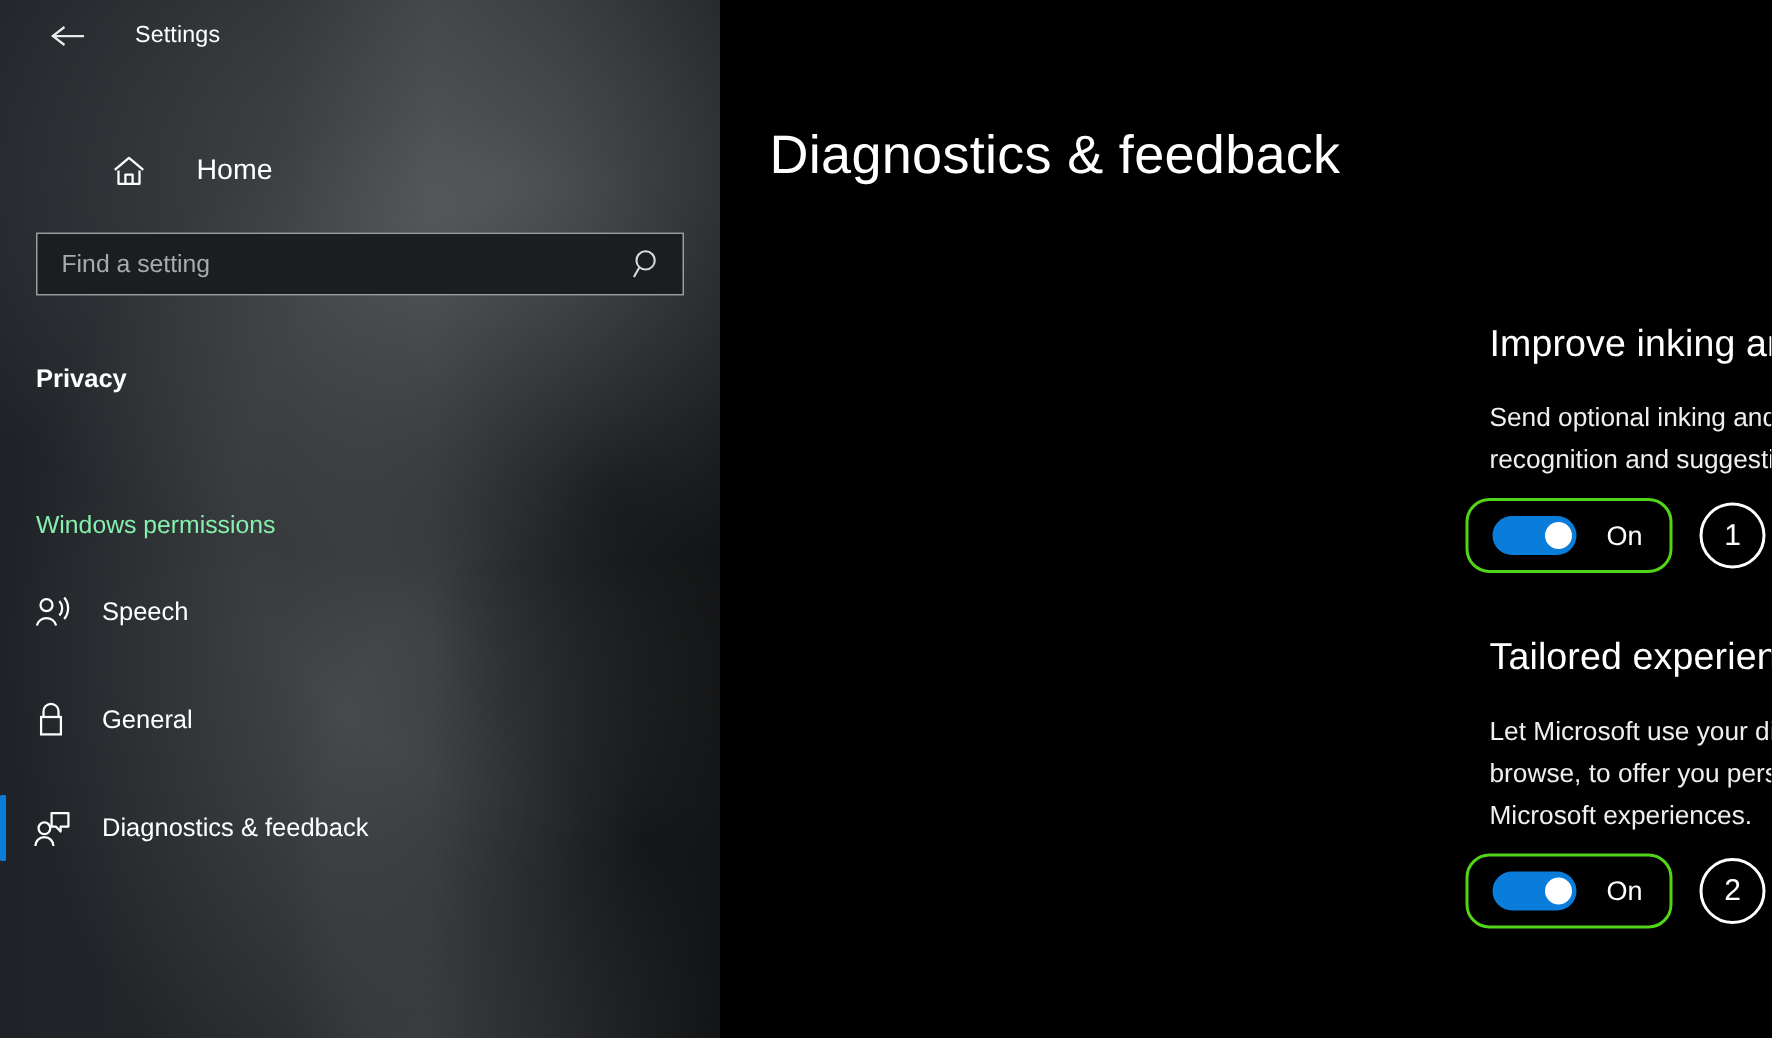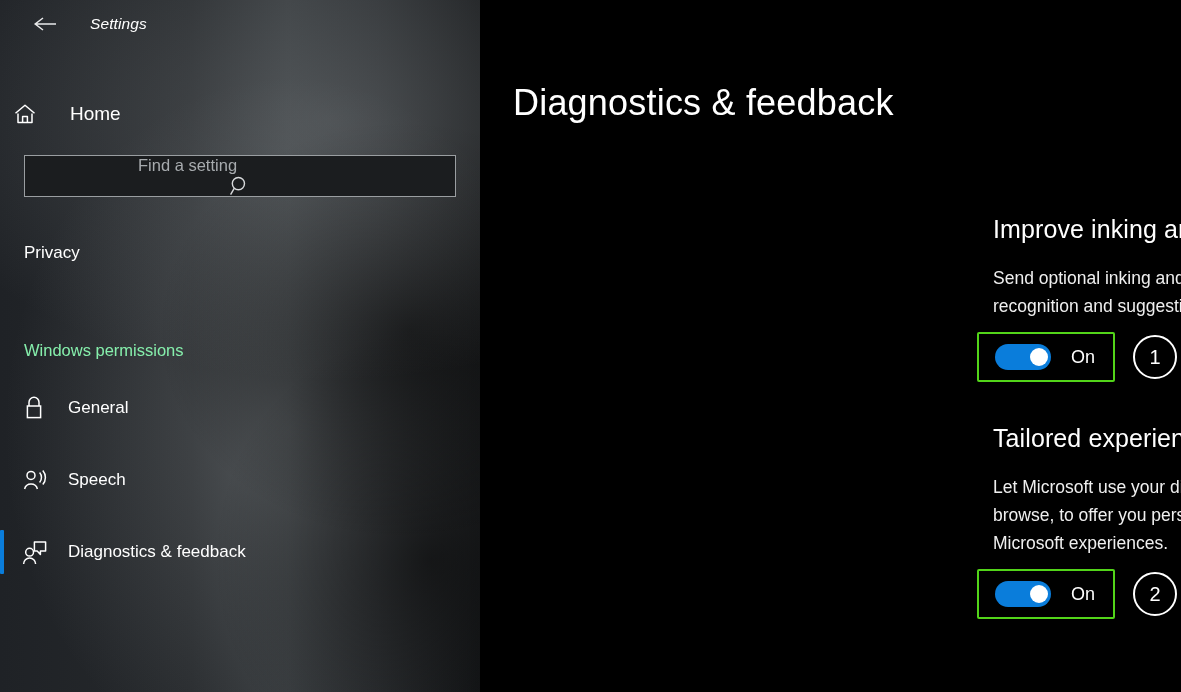--- a/index.html
+++ b/index.html
@@ -29,36 +29,36 @@
       linear-gradient(90deg, #1f2226 0%, #26292c 40%, #34383b 60%, #2a2d30 78%, #17191b 100%),
       linear-gradient(180deg, #2b3330 0%, #24272a 18%, #222528 100%);
     filter:blur(0.4px);
     pointer-events:none;
   }
   .sidebar-inner { position:relative; z-index:2; width:100%; height:100%; }
 
   .titlebar { display:flex; align-items:center; height:48px; padding-left:22px; }
   .back-btn { width:46px; height:32px; display:flex; align-items:center; justify-content:center; }
   .back-btn svg { display:block; }
-  .win-title { font-size:15.5px; color:#fff; margin-left:22px; letter-spacing:.1px;font-style:italic; }
-
-  .home-row { display:flex; align-items:center; height:42px; margin-top:45px; padding-left:13px; }
+  .win-title { font-size:15.5px; color:#fff; margin-left:22px; letter-spacing:.1px; }
+
+  .home-row { display:flex; align-items:center; height:42px; margin-top:45px; padding-left:26px;margin-left:48px; }
   .home-row .ico { width:30px; display:flex; align-items:center; justify-content:flex-start; }
   .home-label { font-size:19px; color:#fff; margin-left:27px; }
 
   .search-wrap { margin:20px 0 0 24px; width:432px; height:42px;
     border:1px solid #9a9ea1; background:#1b1d1f;
-    display:flex; align-items:center;flex-direction:column; }
+    display:flex; align-items:center; }
   .search-input { flex:1; background:transparent; border:0; outline:0;
     font-family:"Liberation Sans", sans-serif; font-size:16.5px;
     color:#e9eaeb; padding-left:16px; }
   .search-input::placeholder { color:#a7abae; opacity:1; }
   .search-ico { width:46px; display:flex; align-items:center; justify-content:center; }
 
-  .page-label { font-size:17px; font-weight:normal; color:#fff; margin:46px 0 0 24px; }
+  .page-label { font-size:17px; font-weight:bold; color:#fff; margin:46px 0 0 24px; }
   .group-label { font-size:16.5px; color:#86efac; margin:78px 0 0 24px; }
 
   .nav { margin-top:24px; }
   .nav-item { position:relative; display:flex; align-items:center;
     height:48px; padding-left:22px; margin-bottom:24px; }
   .nav-item .ico { width:34px; display:flex; align-items:center; justify-content:flex-start; }
   .nav-item .lbl { font-size:17px; color:#fff; margin-left:12px; white-space:nowrap; }
   .nav-item .sel-bar { position:absolute; left:0; top:2px; width:4px; height:44px;
     background:#0a7ddb; border-radius:1px; display:none; }
   .nav-item.selected .sel-bar { display:block; }
@@ -68,21 +68,21 @@
   .h1 { position:absolute; left:513px; top:82px; font-size:36px; color:#fff; font-weight:normal;
         letter-spacing:.2px; white-space:nowrap; }
   .h1-abs { left:33px; }
 
   .content { position:absolute; left:513px; top:215px; width:660px; }
   .sec-title { font-size:25px; color:#fff; font-weight:normal; letter-spacing:.1px; }
   .sec-desc { font-size:17.5px; color:#efefef; line-height:28px; margin-top:20px; width:655px; }
 
   
   .toggle-row { display:flex; align-items:center; margin-top:12px; margin-left:-16px; }
-  .green-box { border:2.5px solid #52d419; border-radius:2px;
+  .green-box { border:2.5px solid #52d419; border-radius:16px;
     padding:10px 18px 10px 16px; display:flex; align-items:center; }
   .switch { position:relative; width:56px; height:26px; border-radius:13px;
     background:#0a7ddb; display:inline-block; flex:0 0 56px; }
   .switch .knob { position:absolute; top:4px; left:35px; width:18px; height:18px;
     border-radius:50%; background:#fff; }
   .switch-label { font-size:18px; color:#fff; margin-left:20px; }
   .marker { width:44px; height:44px; border-radius:50%; border:2.5px solid #fff;
     display:flex; align-items:center; justify-content:center;
     font-size:20px; color:#fff; margin-left:18px; flex:0 0 44px; }
 </style>
@@ -128,39 +128,39 @@
       </div>
 
       <div class="page-label">Privacy</div>
       <div class="group-label">Windows permissions</div>
 
       <div class="nav">
 
         <div class="nav-item">
 
           <span class="ico">
-            <svg width="24" height="26" viewBox="0 0 24 26">
-              <path d="M7 11 V7.2 A5 5 0 0 1 17 7.2 V11" fill="none" stroke="#fff" stroke-width="1.5"></path>
-              <rect x="5.4" y="11" width="13.2" height="11.6" fill="none" stroke="#fff" stroke-width="1.5"></rect>
-            </svg>
-          </span>
-          <span class="lbl">General</span>
-        </div>
-
-        <div class="nav-item">
-
-          <span class="ico">
             <svg width="26" height="24" viewBox="0 0 26 24">
               <circle cx="9" cy="7.4" r="4" fill="none" stroke="#fff" stroke-width="1.5"></circle>
               <path d="M2.6 21 A6.6 6.6 0 0 1 15.4 21" fill="none" stroke="#fff" stroke-width="1.5"></path>
               <path d="M17.6 4.6 A7.4 7.4 0 0 1 17.6 14.4" fill="none" stroke="#fff" stroke-width="1.5"></path>
               <path d="M20.8 2.4 A11 11 0 0 1 20.8 16.6" fill="none" stroke="#fff" stroke-width="1.5"></path>
             </svg>
           </span>
           <span class="lbl">Speech</span>
+        </div>
+
+        <div class="nav-item">
+
+          <span class="ico">
+            <svg width="24" height="26" viewBox="0 0 24 26">
+              <path d="M7 11 V7.2 A5 5 0 0 1 17 7.2 V11" fill="none" stroke="#fff" stroke-width="1.5"></path>
+              <rect x="5.4" y="11" width="13.2" height="11.6" fill="none" stroke="#fff" stroke-width="1.5"></rect>
+            </svg>
+          </span>
+          <span class="lbl">General</span>
         </div>
 
 
         <div class="nav-item selected">
           <span class="sel-bar"></span>
           <span class="ico">
             <svg width="26" height="25" viewBox="0 0 26 25">
               <circle cx="7.6" cy="12.2" r="3.9" fill="none" stroke="#fff" stroke-width="1.5"></circle>
               <path d="M1.6 24 A6 6 0 0 1 13.6 24" fill="none" stroke="#fff" stroke-width="1.5"></path>
               <path d="M12.4 2 H23.6 V11 H18.4 L18.4 14.4 L15.2 11 H12.4 Z" fill="none" stroke="#fff" stroke-width="1.5" stroke-linejoin="round"></path>

